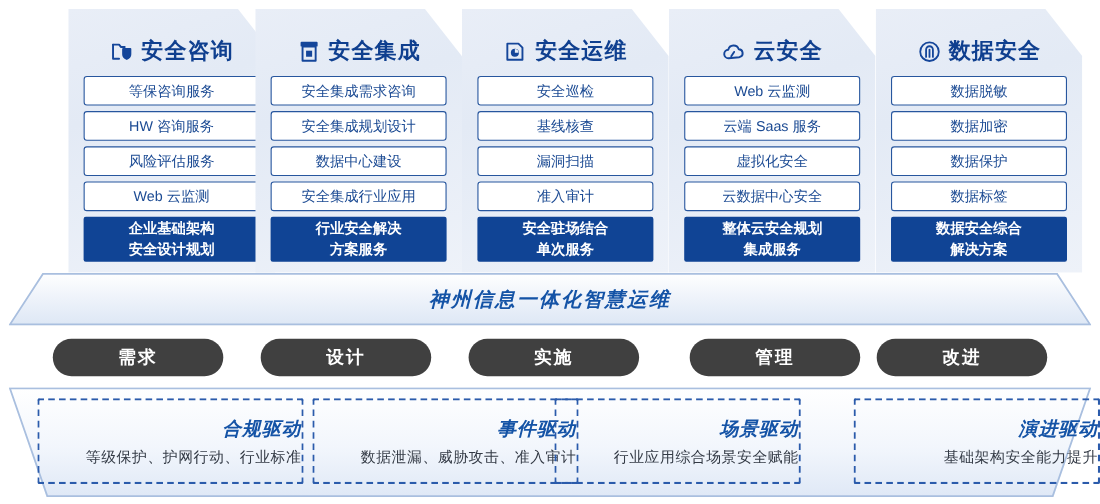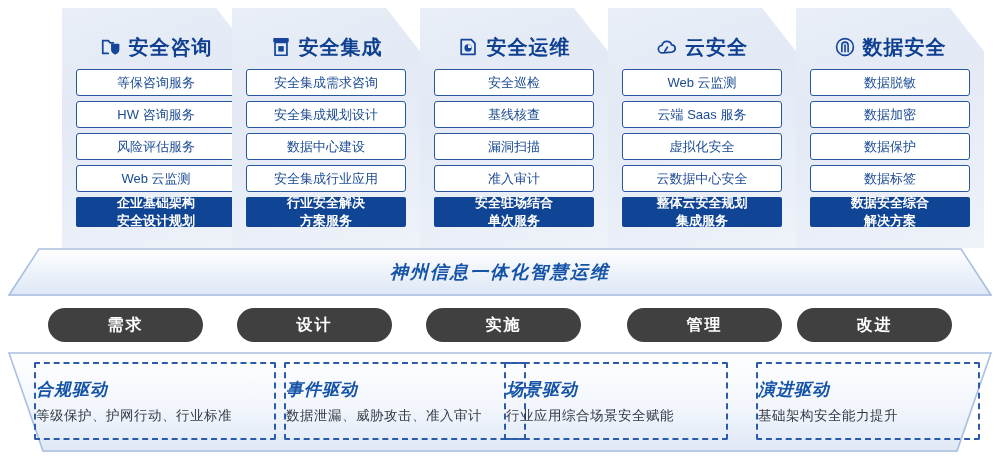--- a/index.html
+++ b/index.html
@@ -40,21 +40,21 @@
   }
 
   .item{
     height:27px;margin:0 2px 5px 2px;
     border:1px solid #27569e;border-radius:3px;background:#ffffff;
     display:flex;align-items:center;justify-content:center;
     font-size:13px;color:#1b4a93;white-space:nowrap;
     box-sizing:border-box;
   }
   .summary{
-    margin:3px 2px 0 2px;height:30px;
+    margin:3px 2px 0 2px;height:41px;
     background:#104495;border-radius:2px;
     display:flex;flex-direction:column;align-items:center;justify-content:center;
     color:#ffffff;font-size:13px;font-weight:bold;line-height:1.42;
     white-space:nowrap;
   }
 
   
   #banner{
     position:absolute;left:8px;top:248px;width:984px;height:48px;
     background:linear-gradient(180deg,#ffffff 0%,#eaf0f9 60%,#dde7f5 100%);
@@ -89,26 +89,26 @@
   #drivers-bg{
     position:absolute;left:8px;top:352px;width:984px;height:100px;
     background:linear-gradient(180deg,#ffffff 0%,#f2f6fc 55%,#dfe8f6 100%);
     -webkit-clip-path:polygon(0 0, 100% 0, 96.5% 100%, 3.5% 100%);
     clip-path:polygon(0 0, 100% 0, 96.5% 100%, 3.5% 100%);
   }
   .driver{
     position:absolute;top:362px;height:78px;
     border:2px dashed #2b5bab;border-radius:2px;
     background:transparent;box-sizing:border-box;
-    display:flex;flex-direction:column;align-items:flex-start;justify-content:center;
+    display:flex;flex-direction:column;align-items:flex-end;justify-content:center;
   }
   .driver.d0{left:34px;width:242px;}
   .driver.d1{left:284px;width:242px;}
   .driver.d2{left:504px;width:224px;}
-  .driver.d3{left:756px;width:224px;}
+  .driver.d3{left:776px;width:224px;}
   .driver-title{
     font-size:17px;font-weight:bold;font-style:italic;color:#1453a6;
     letter-spacing:1px;margin-bottom:6px;white-space:nowrap;
   }
   .driver-desc{
     font-size:13.5px;color:#333a45;letter-spacing:.5px;white-space:nowrap;
   }
 </style>
 </head>
 <body>

